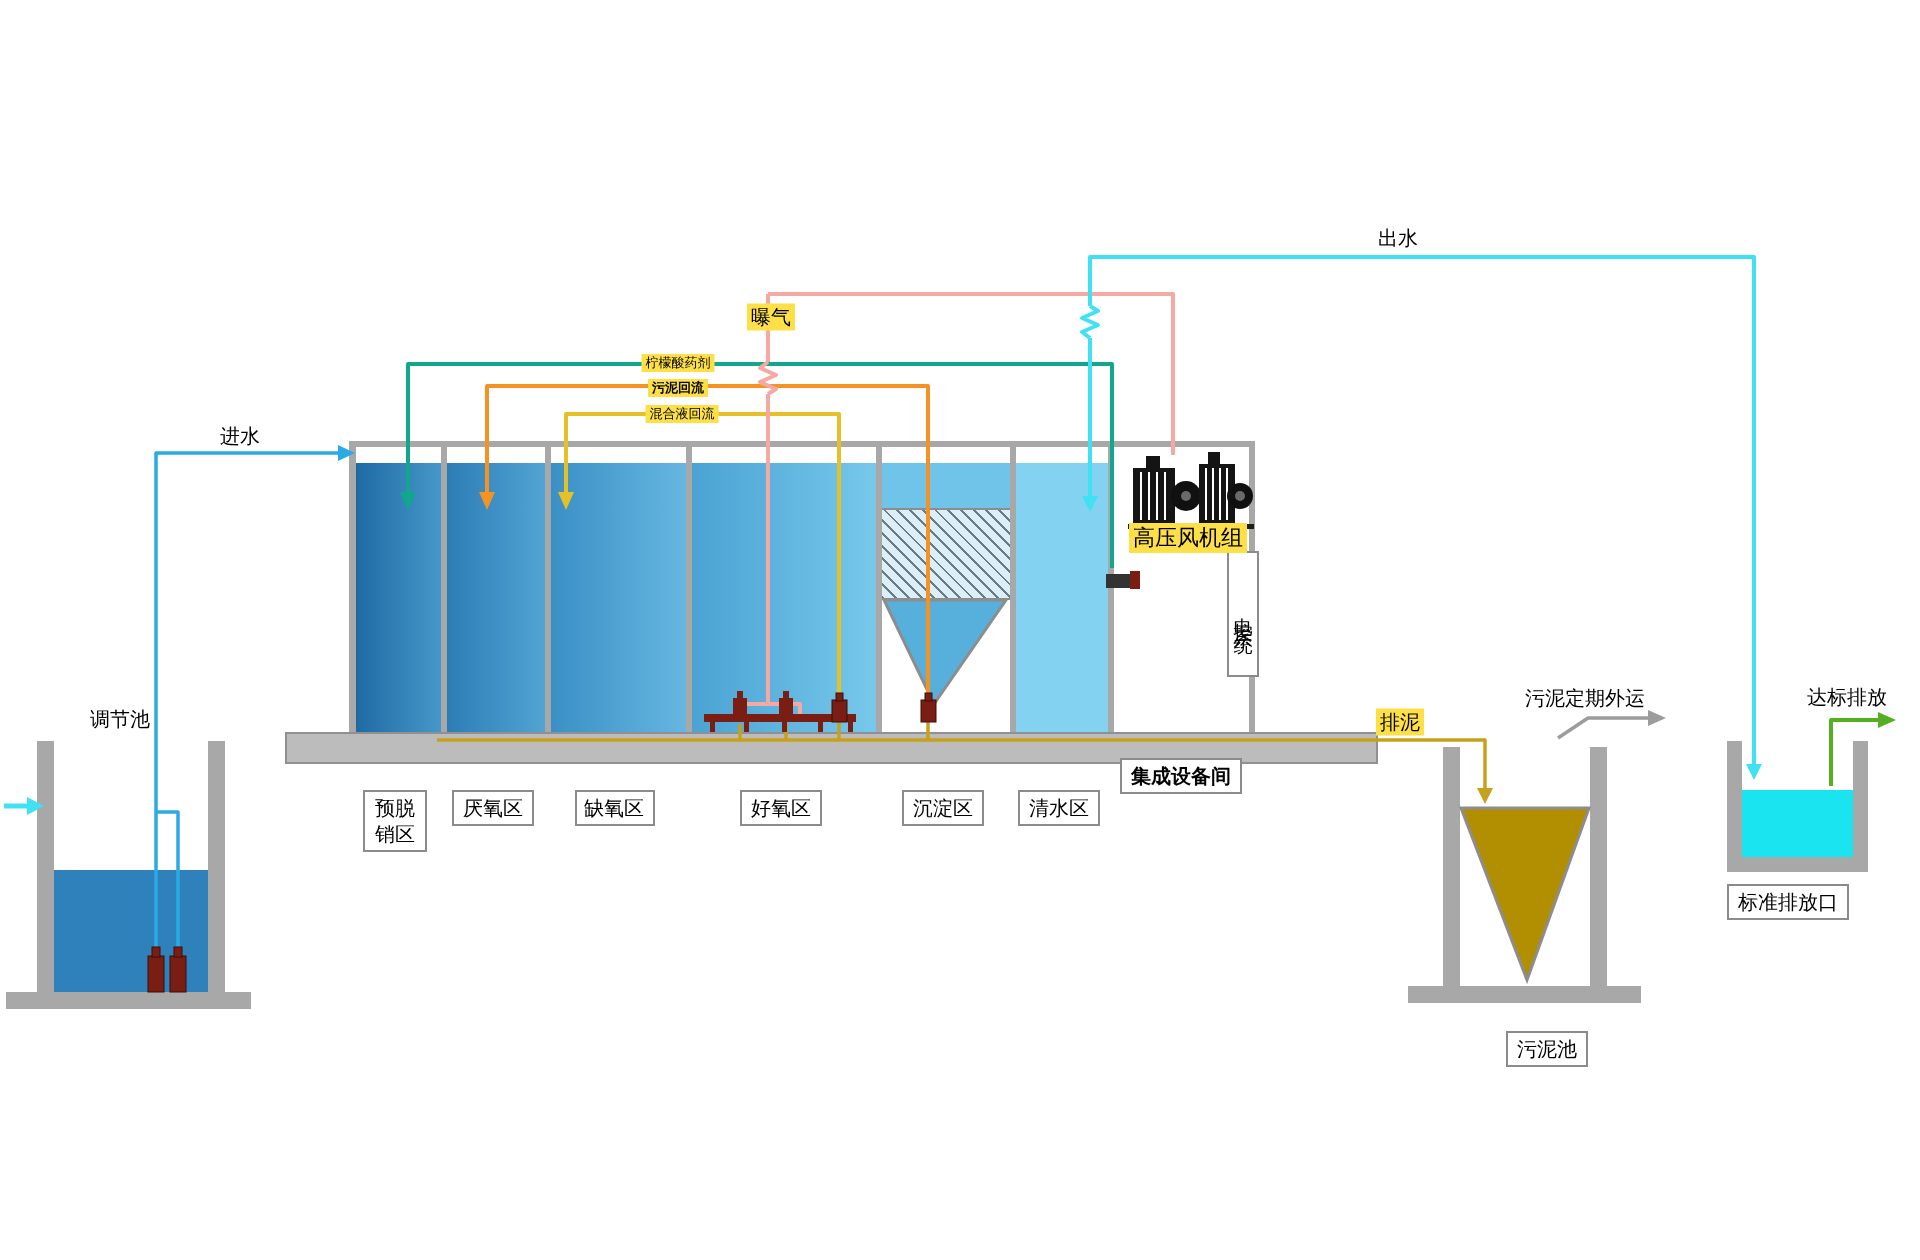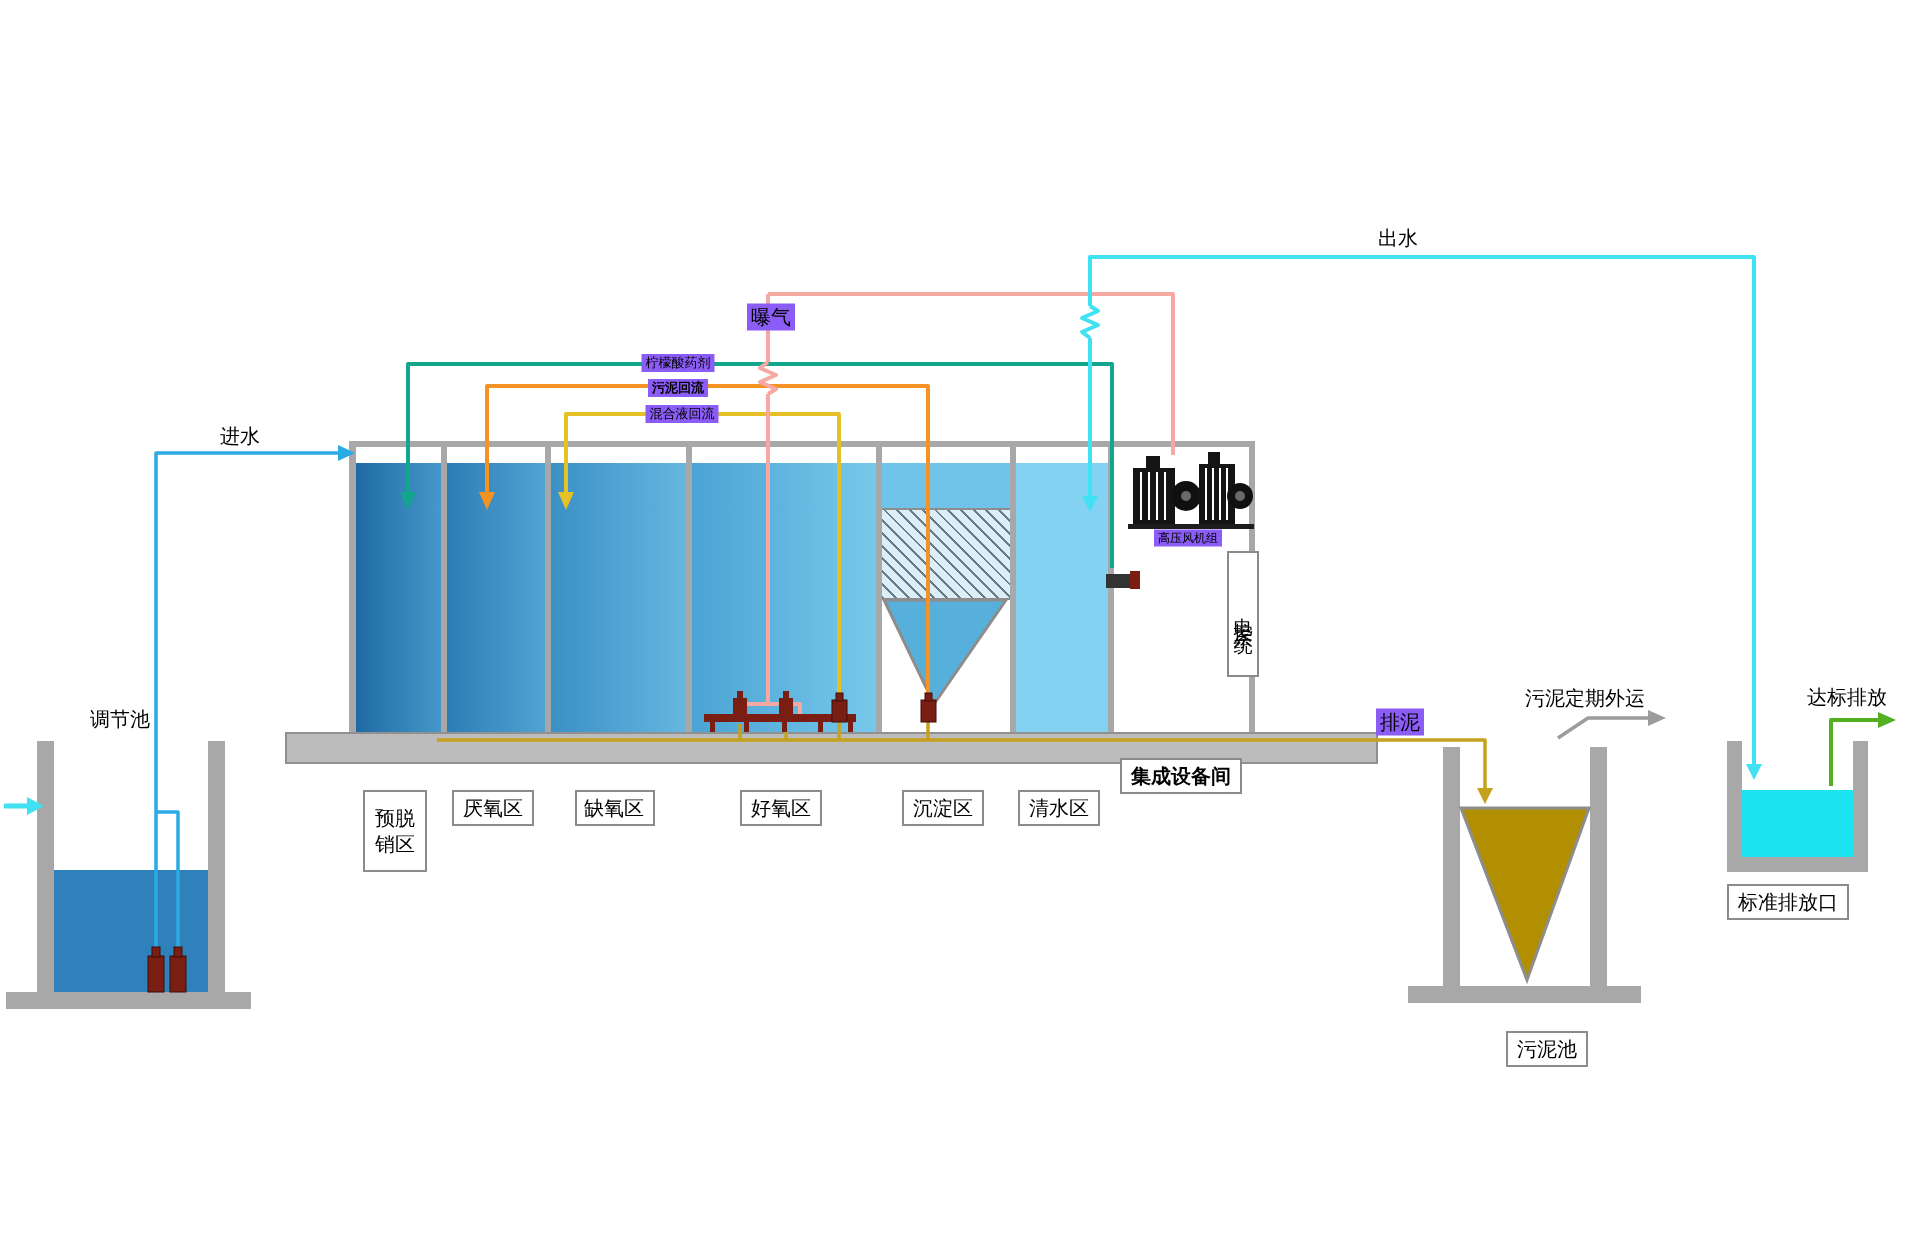--- a/index.html
+++ b/index.html
@@ -1,26 +1,26 @@
 <!DOCTYPE html>
 <html><head>
 <meta charset="utf-8">
 <style>
   html,body{margin:0;padding:0;background:#fff;}
   #canvas{position:relative;width:1920px;height:1260px;background:#fff;overflow:hidden;
           font-family:"Liberation Sans", sans-serif;color:#000;}
   .abs{position:absolute;}
   .wall{position:absolute;background:#a8a8a8;}
   .label{position:absolute;font-size:20px;white-space:nowrap;transform:translate(-50%,-50%);}
-  .label.small{font-size:12px;}
+  .label.small{font-size:22px;}
   .label.mid{font-size:13px;}
-  .whitebg{background:#8b5cf6;padding:0 4px;}
+  .whitebg{background:#fde047;padding:0 4px;}
   .boxed{position:absolute;border:2px solid #8b8b8b;background:#fff;padding:3px 9px;
          font-size:20px;text-align:center;transform:translateX(-50%);line-height:26px;}
-  .boxed.wrap2{width:46px;padding:13px 7px;}
+  .boxed.wrap2{width:46px;padding:3px 7px;}
   .vertical-box{position:absolute;border:2px solid #8b8b8b;background:#fff;
          writing-mode:vertical-rl;text-orientation:upright;font-size:19px;
          display:flex;align-items:center;justify-content:center;letter-spacing:6px;}
   .yellow-box{position:absolute;background:#eee600;display:flex;align-items:center;
          justify-content:center;font-size:20px;}
   .hatch{position:absolute;background:#dceef7;
          background-image:repeating-linear-gradient(45deg, rgba(85,105,115,0.85) 0 2px, transparent 2px 9px);
          border-top:2px solid #8d8d8d;border-bottom:2px solid #8d8d8d;box-sizing:border-box;}
   svg{position:absolute;left:0;top:0;pointer-events:none;}
 </style>

